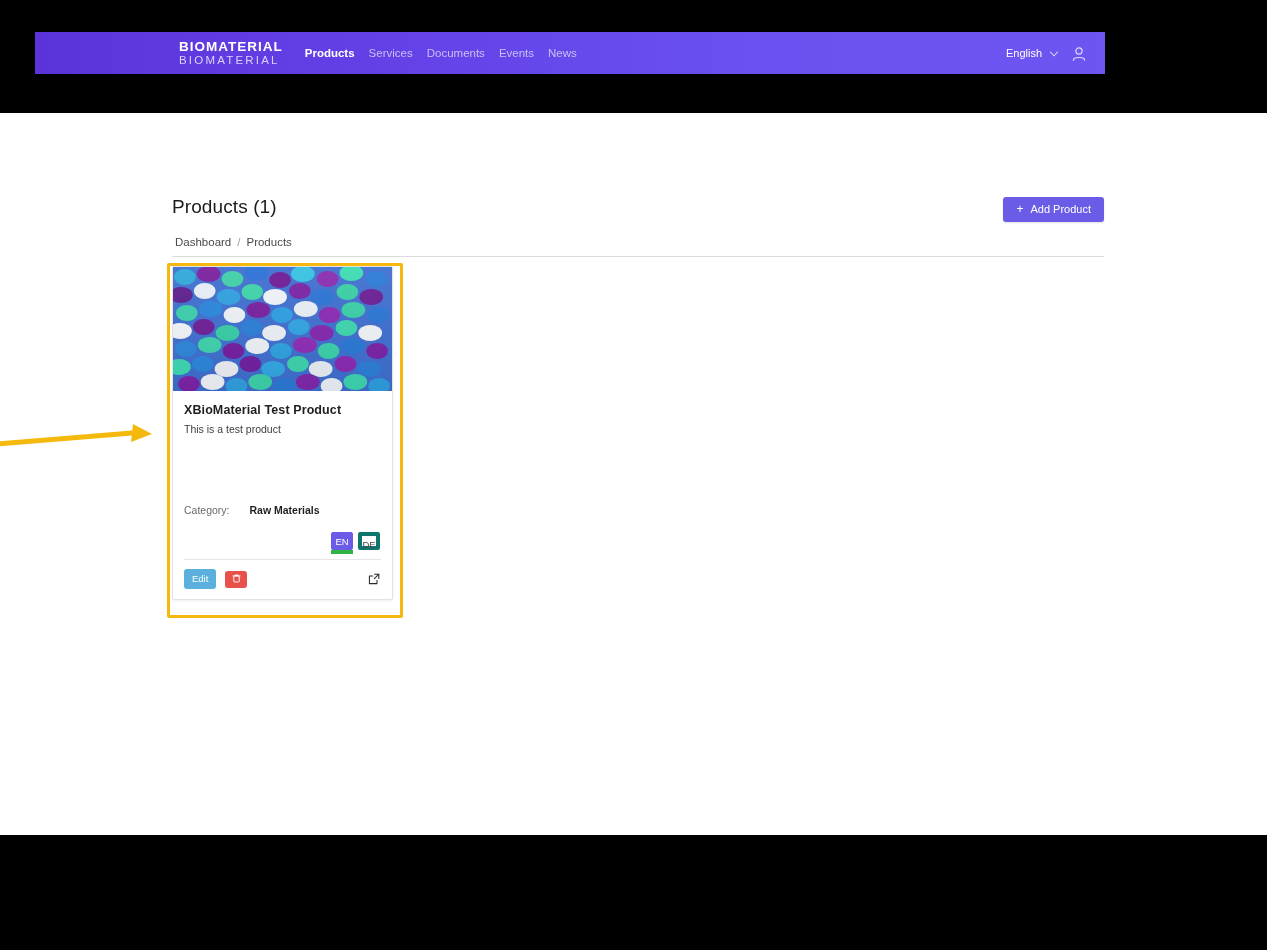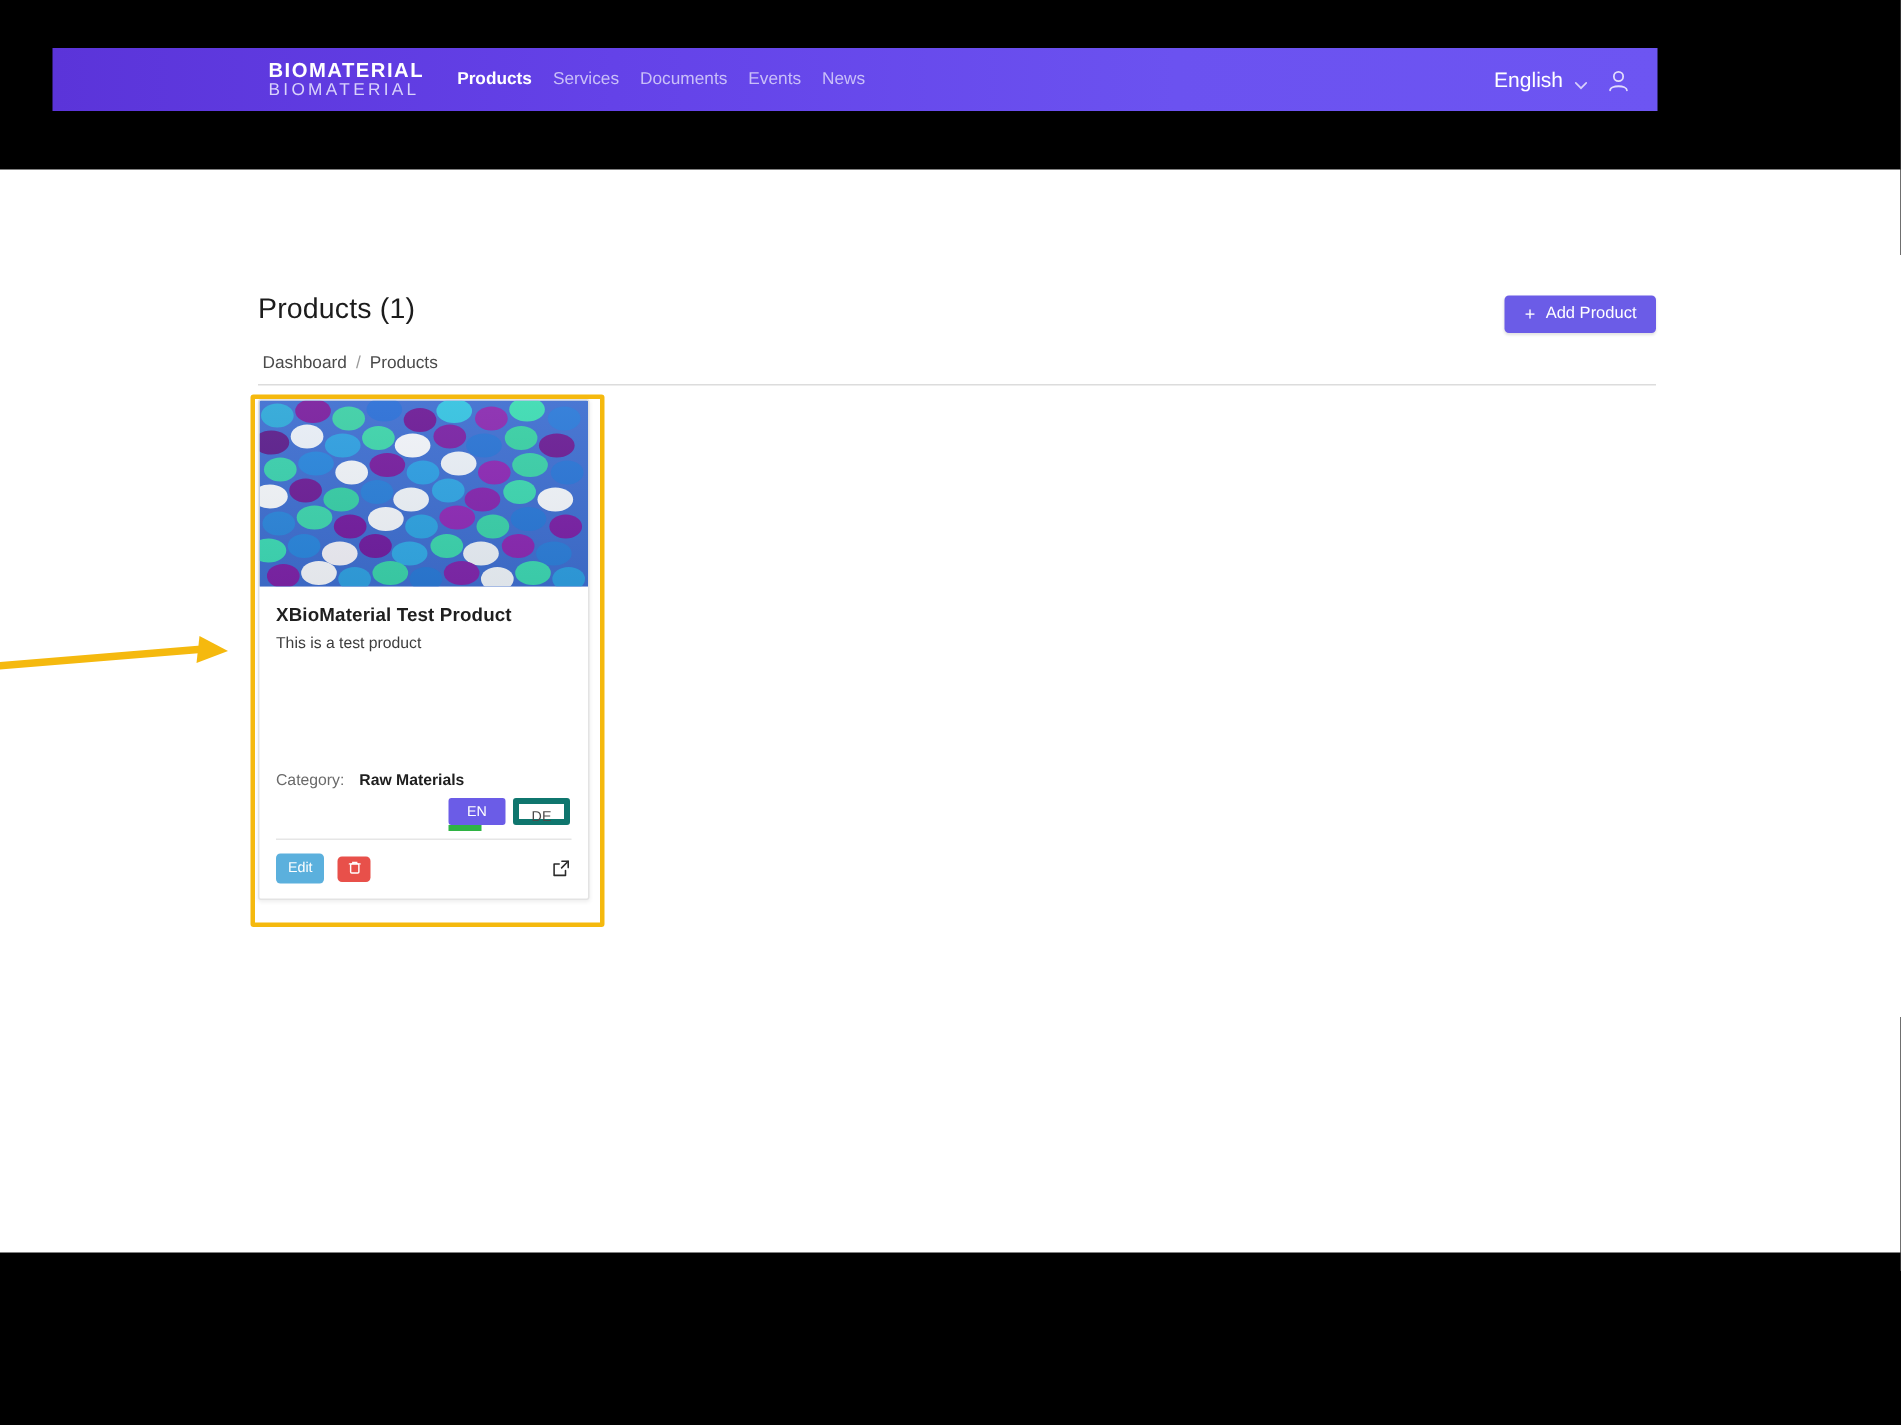--- a/index.html
+++ b/index.html
@@ -84,21 +84,21 @@
     margin-left: auto;
     display: flex;
     align-items: center;
     gap: 12px;
   }
   .lang-select {
     display: flex;
     align-items: center;
     gap: 7px;
     color: #ffffff;
-    font-size: 14px;
+    font-size: 11px;
     cursor: pointer;
   }
   .chev {
     width: 9px; height: 9px;
     display: inline-block;
   }
   .user-icon {
     width: 17px; height: 17px;
     display: inline-block;
     cursor: pointer;
@@ -208,40 +208,40 @@
     font-size: 10.5px;
     color: #3d3d3d;
     margin: 0;
   }
   .card-spacer { flex: 1 1 auto; min-height: 62px; }
 
   .card-category {
     font-size: 10.5px;
     color: #6a6a6a;
     display: flex;
-    gap: 10px;
+    gap: 20px;
     align-items: baseline;
-    margin-bottom: 6px;
+    margin-bottom: 16px;
   }
   .card-category .cat-value {
     color: #1f1f1f;
     font-weight: bold;
   }
 
   .lang-toggle {
     display: flex;
     justify-content: flex-end;
     gap: 5px;
     padding-right: 1px;
     margin-bottom: 3px;
   }
   .lang-btn {
     font-size: 9.5px;
     font-family: "Liberation Sans", sans-serif;
-    width: 38px;
+    width: 22px;
     height: 18px;
     line-height: 17px;
     text-align: center;
     border-radius: 2px;
     cursor: pointer;
     box-sizing: border-box;
     position: relative;
   }
   .lang-btn.active {
     background: #6b5ce7;

